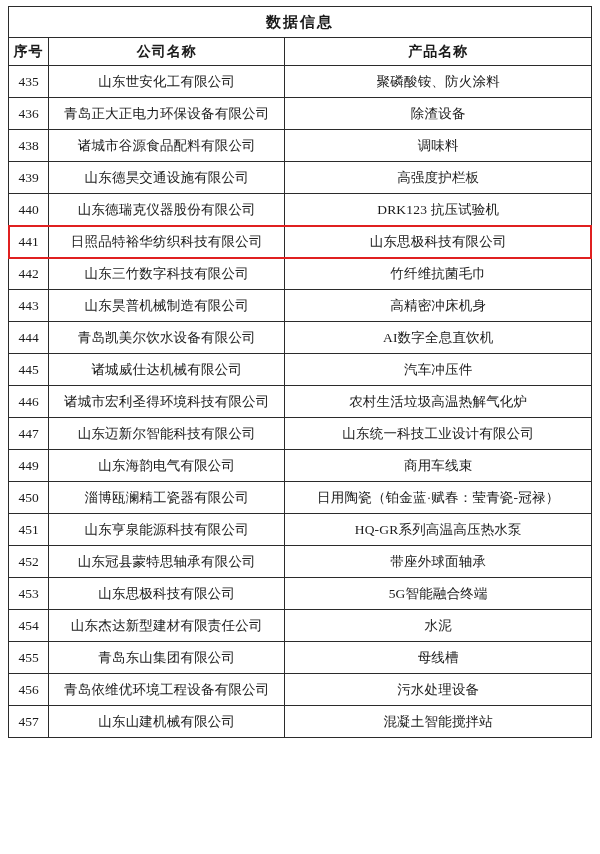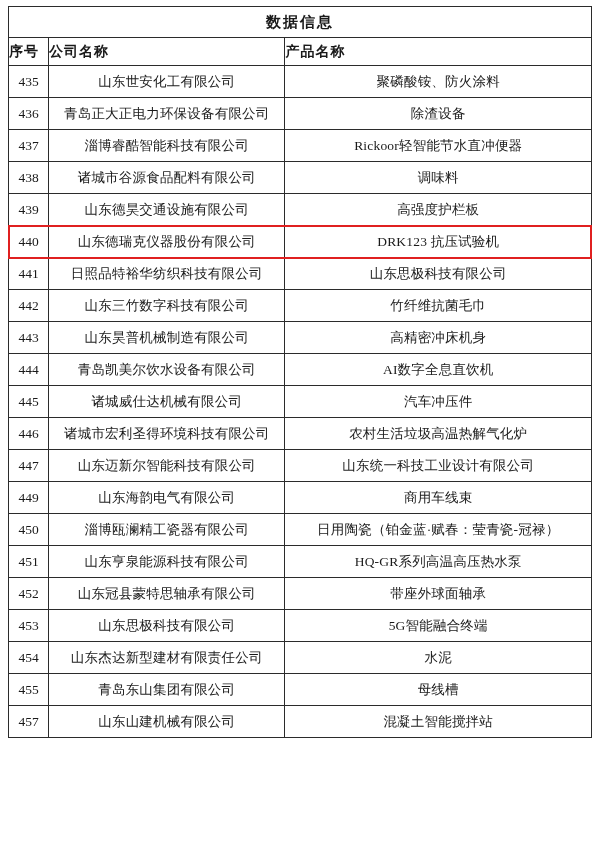--- a/index.html
+++ b/index.html
@@ -33,20 +33,21 @@
   }
   .title-cell {
     height: 30px;
     text-align: center;
     font-size: 15px;
     font-weight: bold;
     letter-spacing: 2px;
   }
   .head-cell {
     height: 27px;
+    text-align: center;
     font-size: 14px;
     font-weight: bold;
     letter-spacing: 1px;
   }
   .col-idx { width: 40px; }
   .col-company { width: 236px; }
   .col-product { width: 306px; }
 
   .body-row td {
     height: 31px;
@@ -99,25 +100,20 @@
             <td class="cell-idx">435</td>
             <td class="cell-text">山东世安化工有限公司</td>
             <td class="cell-text">聚磷酸铵、防火涂料</td>
           </tr>
           <tr class="body-row">
             <td class="cell-idx">436</td>
             <td class="cell-text">青岛正大正电力环保设备有限公司</td>
             <td class="cell-text">除渣设备</td>
           </tr>
           <tr class="body-row">
-            <td class="cell-idx">437</td>
-            <td class="cell-text">淄博睿酷智能科技有限公司</td>
-            <td class="cell-text">Rickoor轻智能节水直冲便器</td>
-          </tr>
-          <tr class="body-row">
             <td class="cell-idx">438</td>
             <td class="cell-text">诸城市谷源食品配料有限公司</td>
             <td class="cell-text">调味料</td>
           </tr>
           <tr class="body-row">
             <td class="cell-idx">439</td>
             <td class="cell-text">山东德昊交通设施有限公司</td>
             <td class="cell-text">高强度护栏板</td>
           </tr>
           <tr class="body-row">
@@ -187,20 +183,25 @@
           </tr>
           <tr class="body-row">
             <td class="cell-idx">454</td>
             <td class="cell-text">山东杰达新型建材有限责任公司</td>
             <td class="cell-text">水泥</td>
           </tr>
           <tr class="body-row">
             <td class="cell-idx">455</td>
             <td class="cell-text">青岛东山集团有限公司</td>
             <td class="cell-text">母线槽</td>
+          </tr>
+          <tr class="body-row">
+            <td class="cell-idx">456</td>
+            <td class="cell-text">青岛依维优环境工程设备有限公司</td>
+            <td class="cell-text">污水处理设备</td>
           </tr>
           <tr class="body-row">
             <td class="cell-idx">457</td>
             <td class="cell-text">山东山建机械有限公司</td>
             <td class="cell-text">混凝土智能搅拌站</td>
           </tr>
         </tbody>
     </table>
     <div class="highlight-box" id="highlight-box" style="top: 218.5px; height: 34px; border-color: rgb(224, 32, 32);"></div>
   </div>

